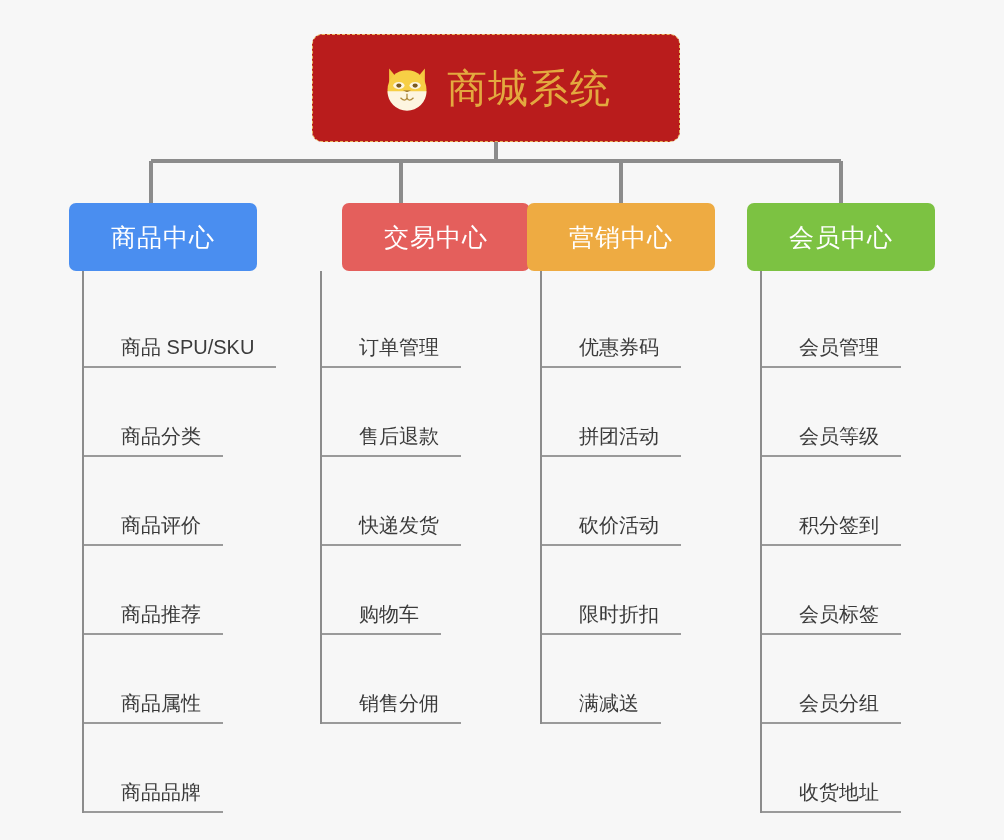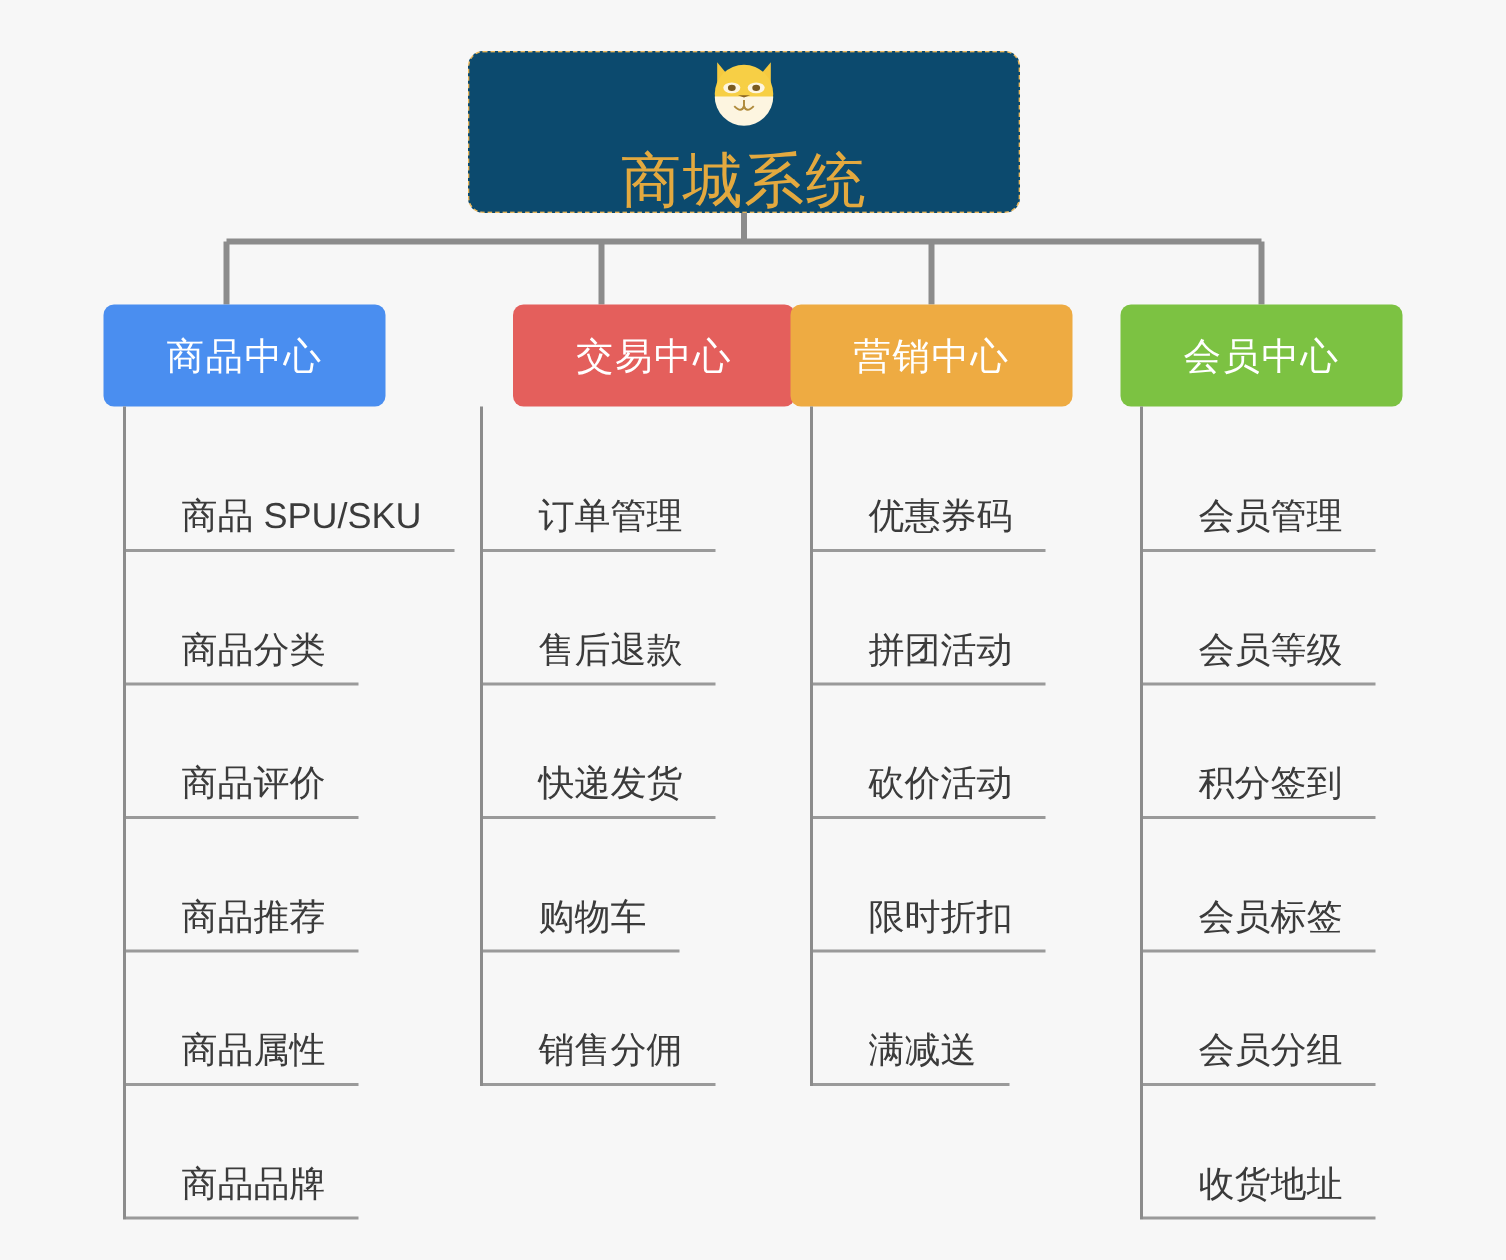--- a/index.html
+++ b/index.html
@@ -104,21 +104,21 @@
     height: 89px;
     display: flex;
     align-items: flex-end;
     padding-left: 0;
     box-sizing: border-box;
   }
   .leaf-inner {
     display: inline-block;
     border-bottom: 2px solid #9a9a9a;
     padding: 0 22px 6px 37px;
-    font-size: 24px;
+    font-size: 20px;
     color: #3b3b3b;
     white-space: nowrap;
     line-height: 1.25;
   }
 </style>
 </head>
 <body style="background: rgb(247, 247, 247);">
 
 <div id="canvas">
 
@@ -127,21 +127,21 @@
     <path d="M496,142 L496,161" stroke="#8c8c8c" stroke-width="4" fill="none"></path>
 
     <path d="M151,161 L841,161" stroke="#8c8c8c" stroke-width="4" fill="none"></path>
 
     <path d="M151,161 L151,203" stroke="#8c8c8c" stroke-width="4" fill="none"></path>
     <path d="M401,161 L401,203" stroke="#8c8c8c" stroke-width="4" fill="none"></path>
     <path d="M621,161 L621,203" stroke="#8c8c8c" stroke-width="4" fill="none"></path>
     <path d="M841,161 L841,203" stroke="#8c8c8c" stroke-width="4" fill="none"></path>
   </svg>
 
-  <div class="root-node" style="border-color: rgb(233, 183, 92); background: #0c4a6e; flex-direction: column;">
+  <div class="root-node" style="border-color: rgb(233, 183, 92); background: #b91c1c;">
     <svg class="root-icon" viewBox="0 0 64 64" xmlns="http://www.w3.org/2000/svg">
       <path d="M10 8 L10 26 L20 20 Z" fill="#f5c93f"></path>
       <path d="M54 8 L54 26 L44 20 Z" fill="#f5c93f"></path>
       <circle cx="32" cy="34" r="24" fill="#f7cf45"></circle>
       <path d="M8 36 a24 24 0 0 0 48 0 z" fill="#fdf5e0"></path>
       <ellipse cx="22" cy="29" rx="7" ry="4.4" fill="#fdf5e0"></ellipse>
       <ellipse cx="42" cy="29" rx="7" ry="4.4" fill="#fdf5e0"></ellipse>
       <ellipse cx="22" cy="29" rx="3.2" ry="2.6" fill="#7a5a20"></ellipse>
       <ellipse cx="42" cy="29" rx="3.2" ry="2.6" fill="#7a5a20"></ellipse>
       <path d="M32 37 l-5 -2 h10 z" fill="#8a6424"></path>

